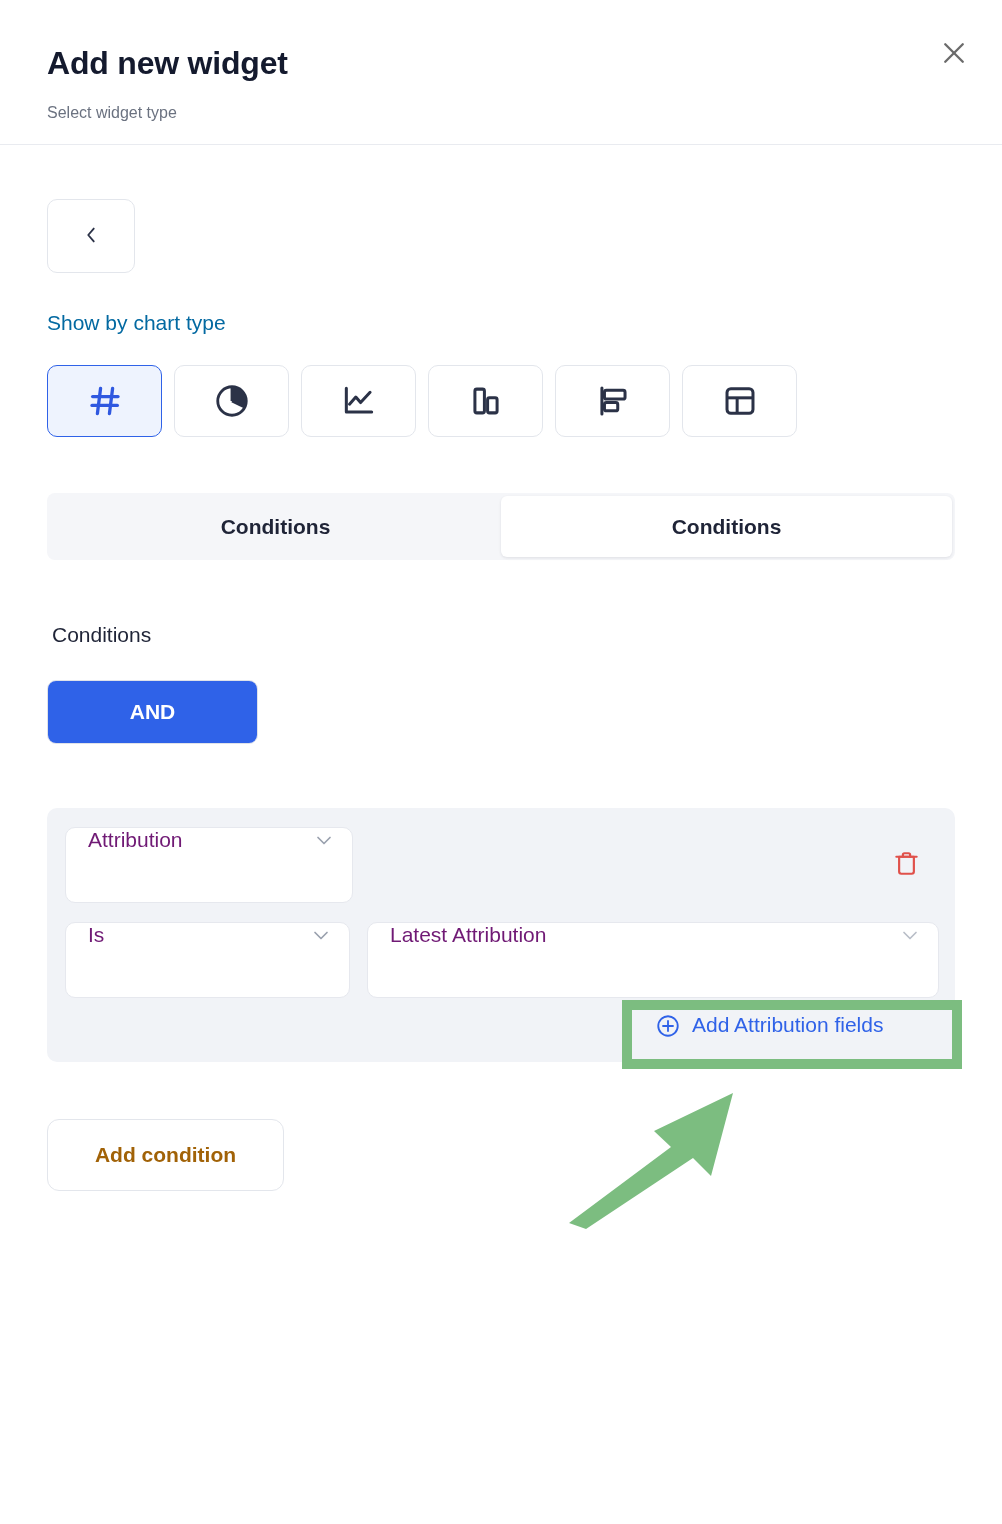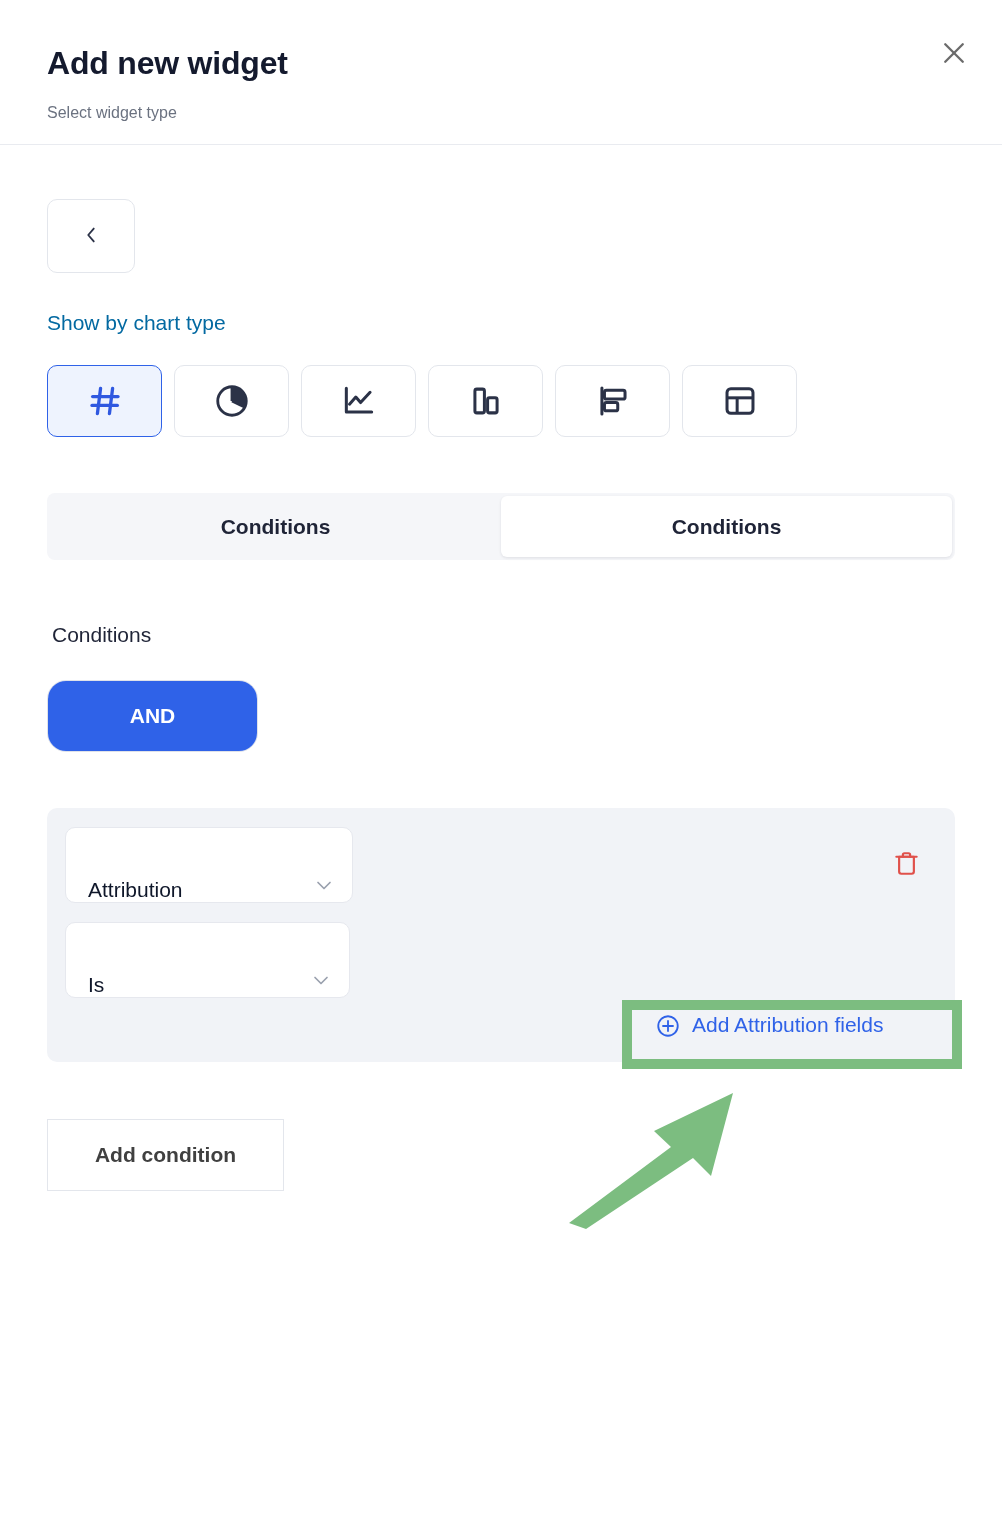--- a/index.html
+++ b/index.html
@@ -119,23 +119,23 @@
   
   .conditions-label {
     position: absolute;
     left: 52px; top: 623px;
     font-size: 21px;
     color: #1f2437;
   }
   .andor {
     position: absolute;
     left: 47px; top: 680px;
-    width: 211px; height: 72px;
-    display: flex;
-    border-radius: 19px;
+    width: 211px; height: 64px;
+    display: flex;
+    border-radius: 9px;
     overflow: hidden;
     border: 1px solid #dfe2e9;
   }
   .andor-opt {
     flex: 1;
     display: flex; align-items: center; justify-content: center;
     font-size: 21px;
     font-weight: bold;
     background: #fff;
     color: #1f2437;
@@ -155,25 +155,25 @@
     width: 908px; height: 254px;
     background: #f1f3f7;
     border-radius: 10px;
   }
   .select-box {
     position: absolute;
     background: #ffffff;
     border: 1px solid #e6e8ee;
     border-radius: 10px;
     display: flex;
-    align-items: flex-end;
+    align-items: flex-start;
     cursor: pointer;
     padding: 0 16px 0 22px;
     font-size: 21px;
-    color: #0f172a;
+    color: #701a75;
     font-family: inherit;
   }
   .select-box .sel-val { flex: 1; text-align: left; white-space: nowrap; }
   .sel-attribution { left: 18px; top: 19px; width: 288px; height: 76px; }
   .sel-operator   { left: 18px; top: 114px; width: 285px; height: 76px; }
   .sel-value      { left: 320px; top: 114px; width: 572px; height: 76px; }
 
   .chev { flex: 0 0 auto; display: block; }
 
   .delete-btn {
@@ -198,25 +198,25 @@
     font-family: inherit;
     white-space: nowrap;
   }
 
   
   .add-condition-btn {
     position: absolute;
     left: 47px; top: 1119px;
     width: 237px; height: 72px;
     border: 1px solid #e3e6ec;
-    border-radius: 0;
+    border-radius: 12px;
     background: #fff;
     font-size: 21px;
     font-weight: bold;
-    color: #404040;
+    color: #a16207;
     cursor: pointer;
     font-family: inherit;
   }
 
   
   .annot-box {
     position: absolute;
     left: 622px; top: 1000px;
     width: 340px; height: 69px;
     border: 10px solid #7cbd80;
@@ -343,20 +343,28 @@
 
   <div class="select-box sel-operator">
     <span class="sel-val">Is</span>
     <span class="chev">
       <svg width="24" height="24" viewBox="0 0 24 24" fill="none" stroke="#9aa1ae" stroke-width="1.7" stroke-linecap="round" stroke-linejoin="round">
         <polyline points="6 9.5 12 15.5 18 9.5"></polyline>
       </svg>
     </span>
   </div>
 
+  <div class="select-box sel-value">
+    <span class="sel-val">Latest Attribution</span>
+    <span class="chev">
+      <svg width="24" height="24" viewBox="0 0 24 24" fill="none" stroke="#b9bec8" stroke-width="1.7" stroke-linecap="round" stroke-linejoin="round">
+        <polyline points="6 9.5 12 15.5 18 9.5"></polyline>
+      </svg>
+    </span>
+  </div>
 
   <button class="delete-btn">
     <span>
       <svg width="29" height="29" viewBox="0 0 24 24" fill="none" stroke="#e0514b" stroke-width="1.8" stroke-linecap="round" stroke-linejoin="round">
         <line x1="3.6" y1="6.4" x2="20.4" y2="6.4"></line>
         <path d="M9 6.4V4.8a1.3 1.3 0 0 1 1.3-1.3h3.4A1.3 1.3 0 0 1 15 4.8v1.6"></path>
         <path d="M5.9 6.4h12.2v12.3a1.8 1.8 0 0 1-1.8 1.8H7.7a1.8 1.8 0 0 1-1.8-1.8z"></path>
       </svg>
     </span>
   </button>

